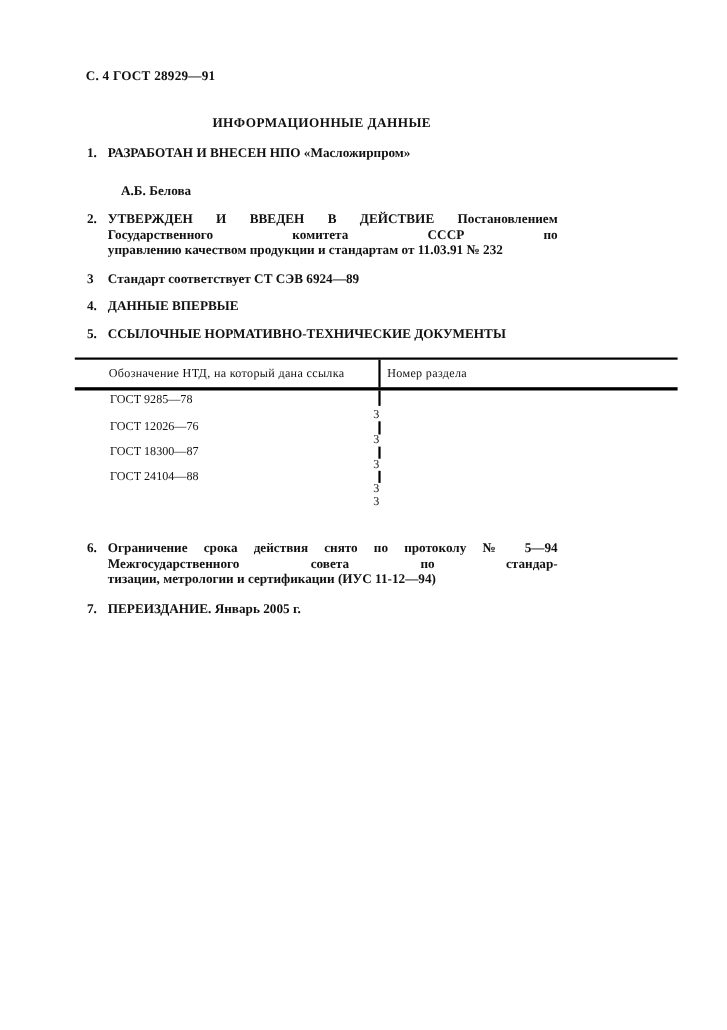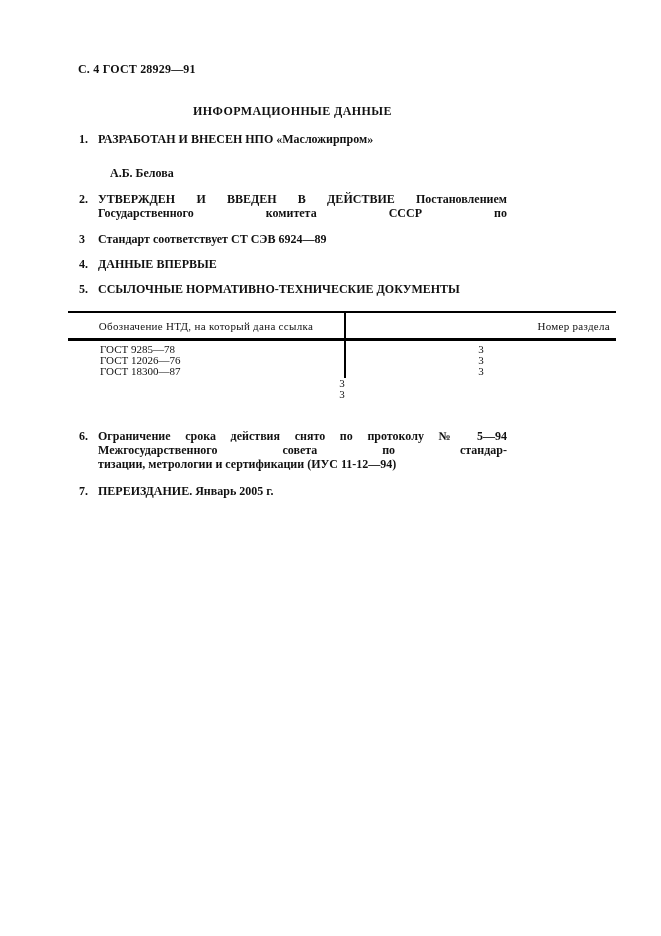--- a/index.html
+++ b/index.html
@@ -79,27 +79,28 @@
   }
   .t-head .c1 {
     width: 278px;
     box-sizing: border-box;
     border-right: 2px solid #000;
     text-align: center;
     padding: 7px 6px 6px 6px;
   }
   .t-head .c2 {
     flex: 1;
-    text-align: right;
+    text-align: left;
     padding: 7px 6px 6px 6px;
   }
   .t-row {
     display: flex;
     font-size: 11px;
     line-height: 11.2px;
+    flex-direction: column;
   }
   .t-row .c1 {
     width: 278px;
     box-sizing: border-box;
     border-right: 2px solid #000;
     padding-left: 32px;
   }
   .t-row .c2 {
     flex: 1;
     text-align: center;
@@ -121,20 +122,21 @@
     <div class="body">РАЗРАБОТАН И ВНЕСЕН НПО «Масложирпром»</div>
   </div>
 
 
   <div class="sub-name">А.Б. Белова</div>
 
   <div class="item it2">
     <span class="num">2.</span>
     <div class="body">
       <div class="just">УТВЕРЖДЕН И ВВЕДЕН В ДЕЙСТВИЕ Постановлением Государственного комитета СССР по</div>
+      <div>управлению качеством продукции и стандартам от 11.03.91 № 232</div>
     </div>
   </div>
 
   <div class="item it3">
     <span class="num">3</span>
     <div class="body">Стандарт соответствует СТ СЭВ 6924—89</div>
   </div>
 
   <div class="item it4">
     <span class="num">4.</span>
@@ -157,20 +159,21 @@
     </div>
     <div class="t-row">
       <div class="c1">ГОСТ 12026—76</div>
       <div class="c2">3</div>
     </div>
     <div class="t-row">
       <div class="c1">ГОСТ 18300—87</div>
       <div class="c2">3</div>
     </div>
     <div class="t-row">
+      <div class="c1">ГОСТ 24104—88</div>
       <div class="c2">3</div>
     </div>
     <div class="t-row last">
       <div class="c2">3</div>
     </div>
   </div>
 
   <div class="item it6">
     <span class="num">6.</span>
     <div class="body">

